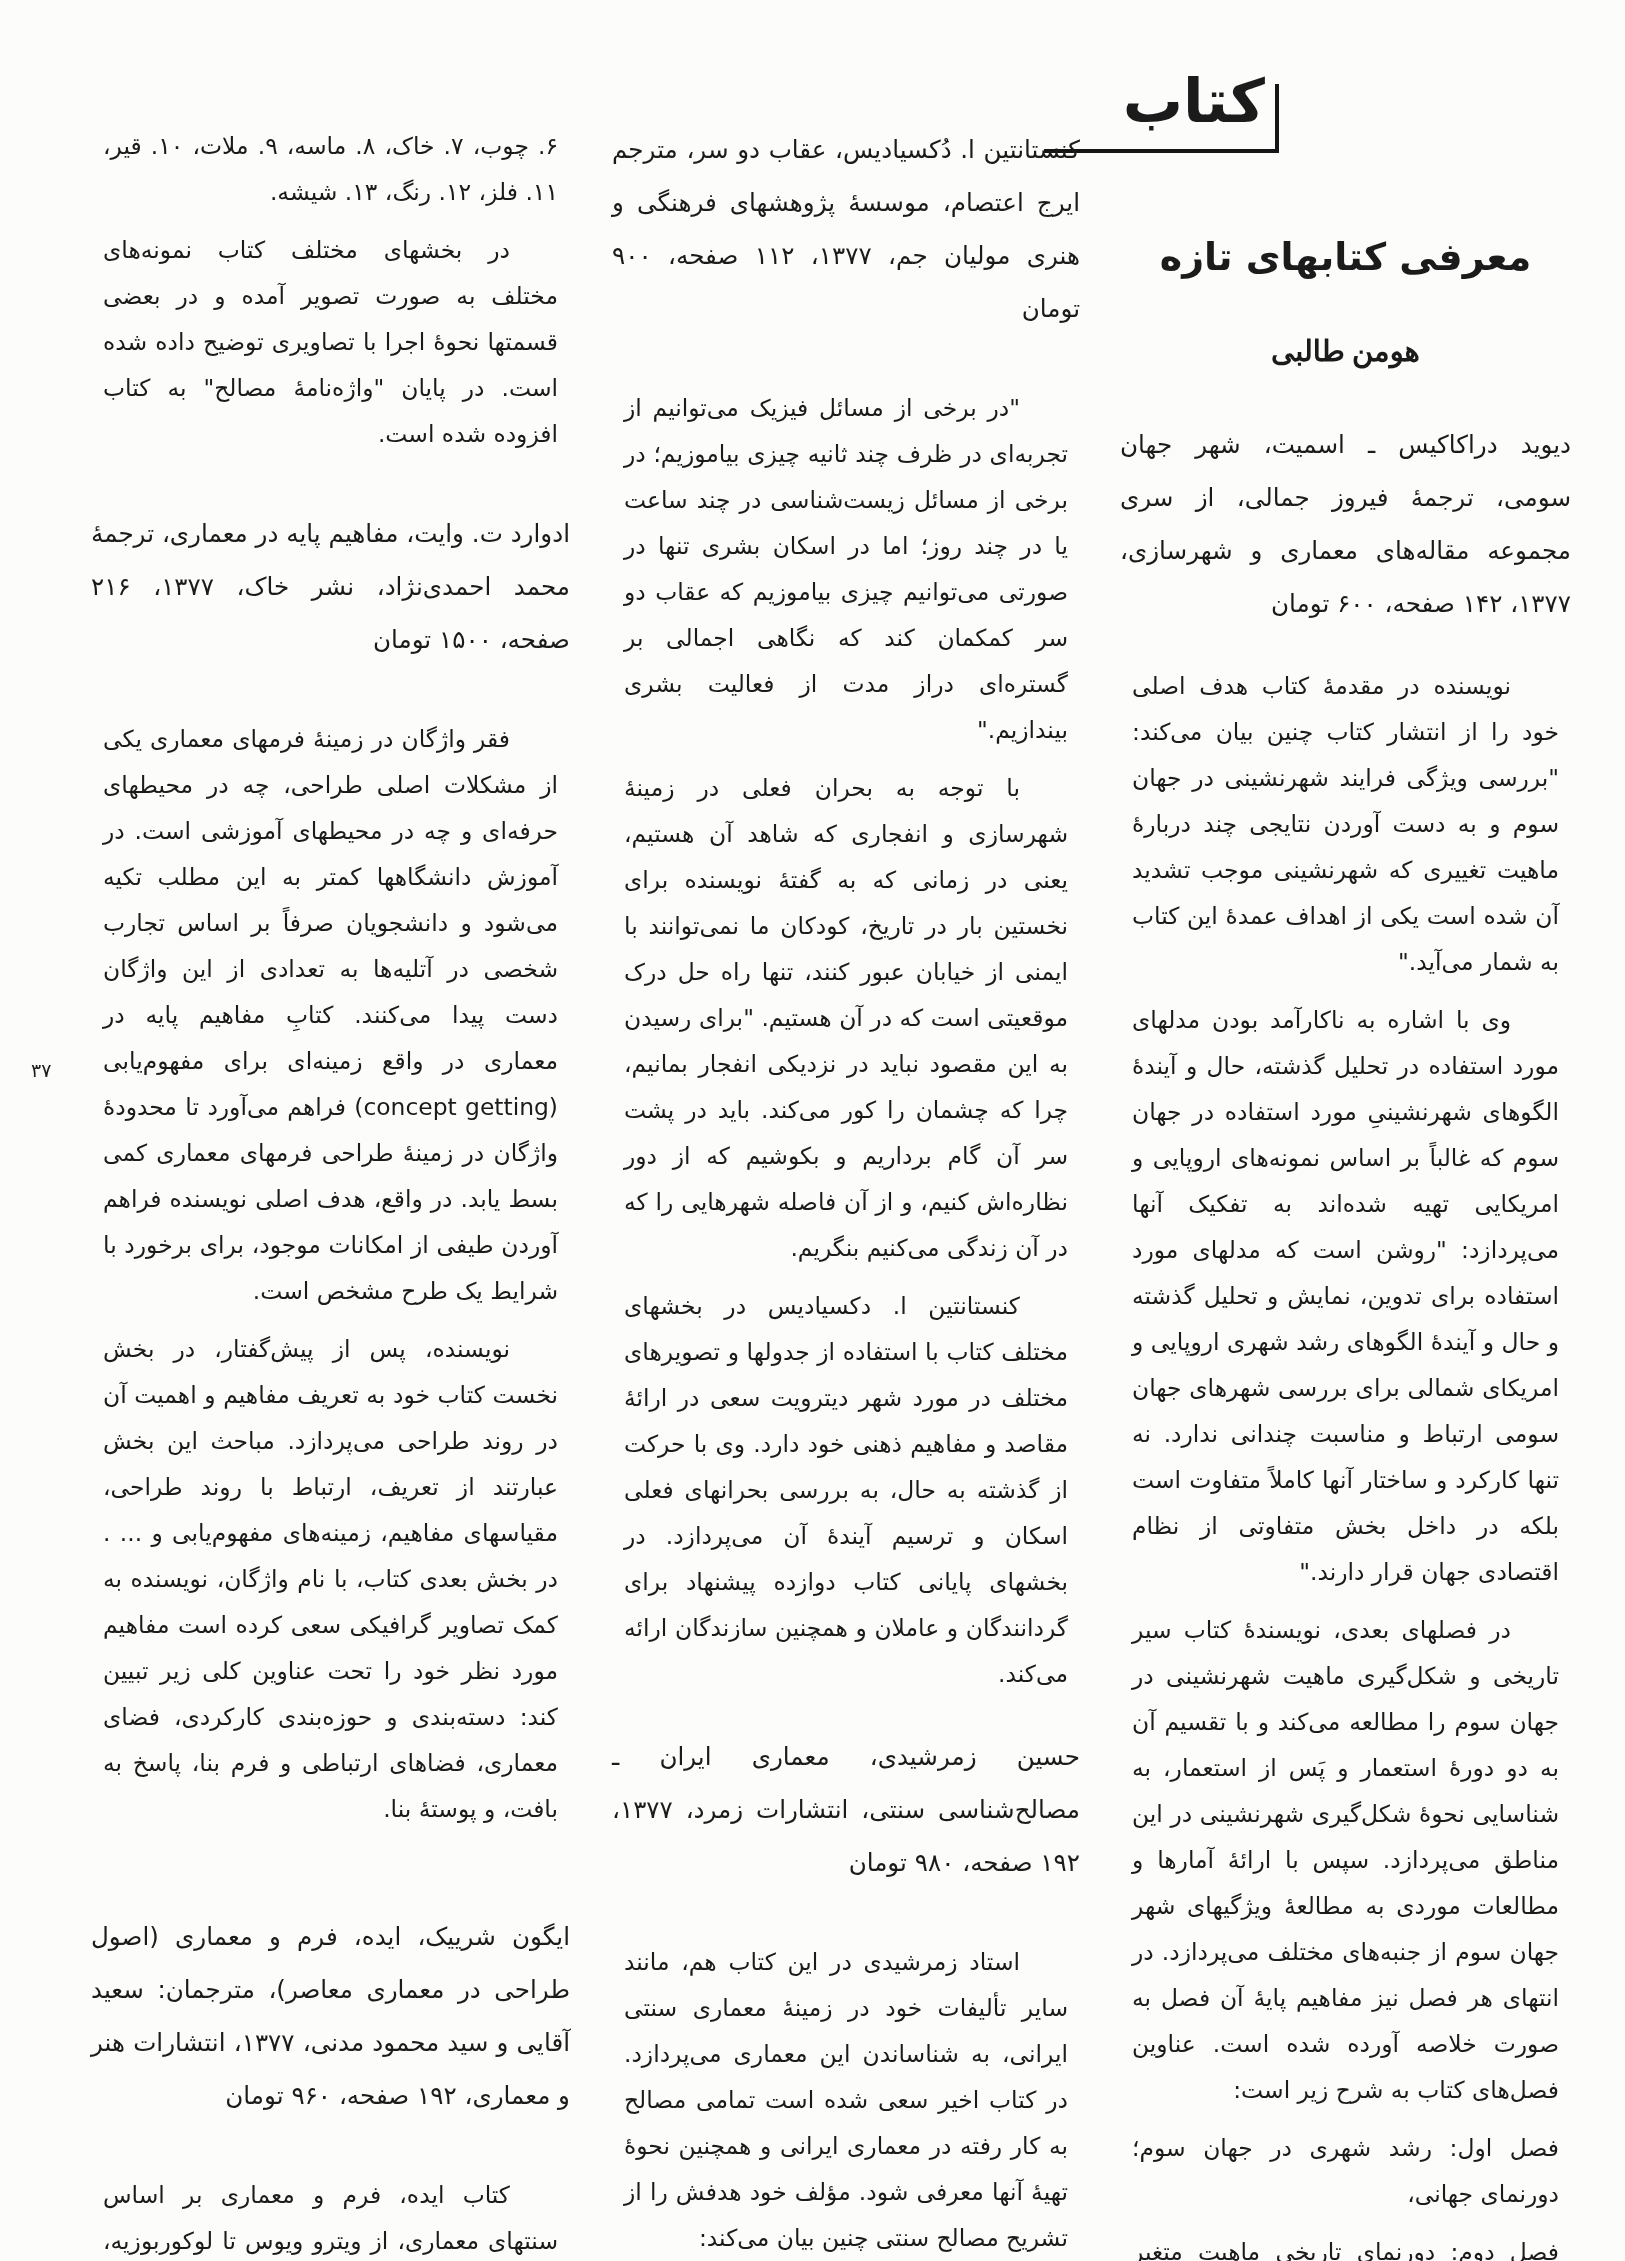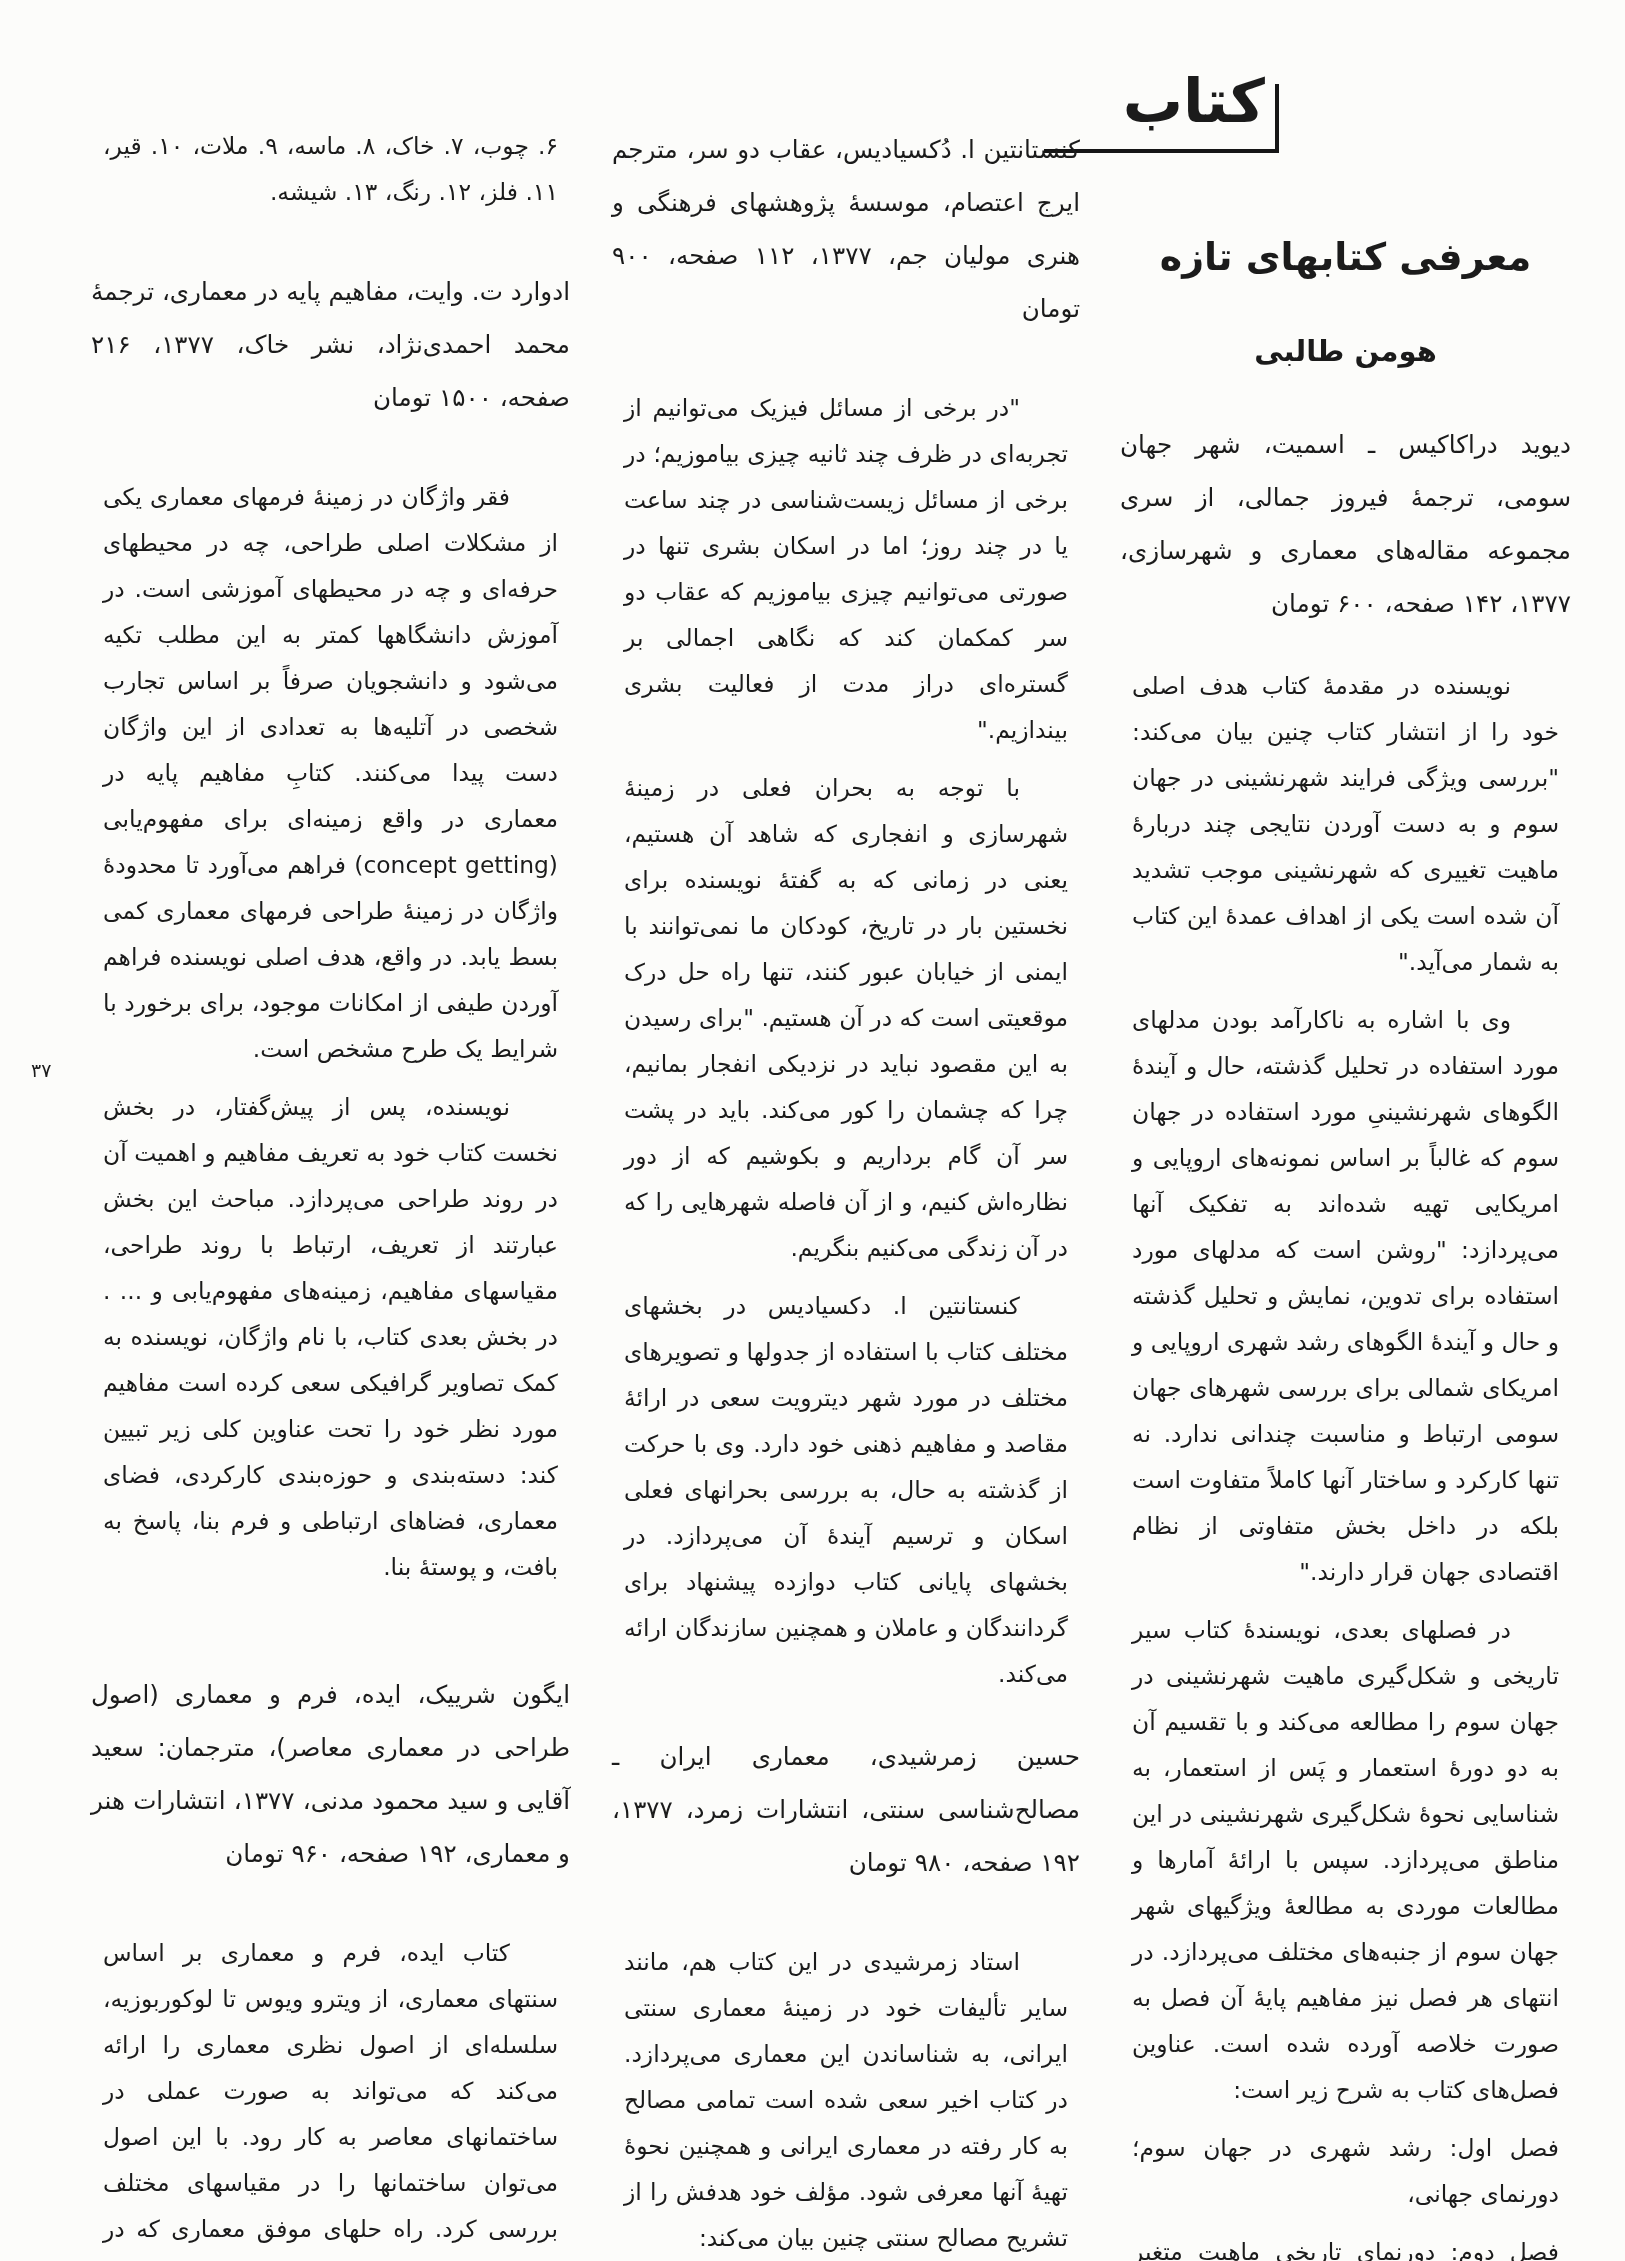--- a/index.html
+++ b/index.html
@@ -19,21 +19,21 @@
     font-size:60px;font-weight:bold;line-height:1;
   }
   .rule-v{position:absolute;top:84px;right:346px;width:3.6px;height:69px;background:#161616;}
   .rule-h{position:absolute;top:149px;right:346px;width:235px;height:4.2px;background:#161616;}
   
   .col{position:absolute;top:0;}
   .col-right{right:54px;width:451px;}
   .col-middle{right:545px;width:468px;}
   .col-left{right:1055px;width:479px;}
   .article-title{margin:235px 0 0;font-size:38px;font-weight:bold;text-align:center;line-height:1.2;}
-  .byline{margin:53px 0 0;font-size:29px;font-weight:bold;text-align:center;line-height:1.2;}
+  .byline{margin:53px 0 0;font-size:29px;font-weight:bold;text-align:center;line-height:1.2;font-family:Liberation Serif, serif;}
   .citation{font-weight:normal;font-size:24.6px;line-height:53px;text-align:justify;margin:0;}
   .body,.chapter{font-size:23.4px;line-height:46px;text-align:justify;margin:12px;}
   .indent{text-indent:48px;}
   .start{margin-top:123px;}
   .sp-xl{margin-top:78px;}
   .sp-lg{margin-top:50px;}
   .sp-md{margin-top:33px;}
   .pagenum{position:absolute;top:1059px;left:31px;font-size:19px;letter-spacing:2.4px;}
 </style>
 </head>
@@ -73,20 +73,21 @@
 
     <p class="citation sp-md">حسین زمرشیدی، معماری ایران ـ مصالح‌شناسی سنتی، انتشارات زمرد، ۱۳۷۷، ۱۹۲ صفحه، ۹۸۰ تومان</p>
 
     <p class="body indent sp-lg">استاد زمرشیدی در این کتاب هم، مانند سایر تألیفات خود در زمینهٔ معماری سنتی ایرانی، به شناساندن این معماری می‌پردازد. در کتاب اخیر سعی شده است تمامی مصالح به کار رفته در معماری ایرانی و همچنین نحوهٔ تهیهٔ آنها معرفی شود. مؤلف خود هدفش را از تشریح مصالح سنتی چنین بیان می‌کند:</p>
     <p class="body indent">«اولاً با فرهنگ و سابقهٔ این مصالح که امروزه به طور مؤثر در ساختمان‌سازی مورد استفاده است، آشنا شده و ثانیاً نحوهٔ تهیهٔ آن را عملاً دانسته تا بتوان در مواقع ضروری برخی از آنها را فراهم آورده و به کار گیریم.»</p>
 
   </section>
 
   <section class="col col-left">
     <p class="body start">۶. چوب، ۷. خاک، ۸. ماسه، ۹. ملات، ۱۰. قیر، ۱۱. فلز، ۱۲. رنگ، ۱۳. شیشه.</p>
+    <p class="body indent">در بخشهای مختلف کتاب نمونه‌های مختلف به صورت تصویر آمده و در بعضی قسمتها نحوهٔ اجرا با تصاویری توضیح داده شده است. در پایان "واژه‌نامهٔ مصالح" به کتاب افزوده شده است.</p>
 
     <p class="citation sp-lg">ادوارد ت. وایت، مفاهیم پایه در معماری، ترجمهٔ محمد احمدی‌نژاد، نشر خاک، ۱۳۷۷، ۲۱۶ صفحه، ۱۵۰۰ تومان</p>
 
     <p class="body indent sp-lg">فقر واژگان در زمینهٔ فرمهای معماری یکی از مشکلات اصلی طراحی، چه در محیطهای حرفه‌ای و چه در محیطهای آموزشی است. در آموزش دانشگاهها کمتر به این مطلب تکیه می‌شود و دانشجویان صرفاً بر اساس تجارب شخصی در آتلیه‌ها به تعدادی از این واژگان دست پیدا می‌کنند. کتابِ مفاهیم پایه در معماری در واقع زمینه‌ای برای مفهوم‌یابی (concept getting) فراهم می‌آورد تا محدودهٔ واژگان در زمینهٔ طراحی فرمهای معماری کمی بسط یابد. در واقع، هدف اصلی نویسنده فراهم آوردن طیفی از امکانات موجود، برای برخورد با شرایط یک طرح مشخص است.</p>
     <p class="body indent">نویسنده، پس از پیش‌گفتار، در بخش نخست کتاب خود به تعریف مفاهیم و اهمیت آن در روند طراحی می‌پردازد. مباحث این بخش عبارتند از تعریف، ارتباط با روند طراحی، مقیاسهای مفاهیم، زمینه‌های مفهوم‌یابی و ... . در بخش بعدی کتاب، با نام واژگان، نویسنده به کمک تصاویر گرافیکی سعی کرده است مفاهیم مورد نظر خود را تحت عناوین کلی زیر تبیین کند: دسته‌بندی و حوزه‌بندی کارکردی، فضای معماری، فضاهای ارتباطی و فرم بنا، پاسخ به بافت، و پوستهٔ بنا.</p>
 
     <p class="citation sp-xl">ایگون شرییک، ایده، فرم و معماری (اصول طراحی در معماری معاصر)، مترجمان: سعید آقایی و سید محمود مدنی، ۱۳۷۷، انتشارات هنر و معماری، ۱۹۲ صفحه، ۹۶۰ تومان</p>
 
     <p class="body indent sp-lg">کتاب ایده، فرم و معماری بر اساس سنتهای معماری، از ویترو ویوس تا لوکوربوزیه، سلسله‌ای از اصول نظری معماری را ارائه می‌کند که می‌تواند به صورت عملی در ساختمانهای معاصر به کار رود. با این اصول می‌توان ساختمانها را در مقیاسهای مختلف بررسی کرد. راه حلهای موفق معماری که در آنها از این</p>
   </section>

